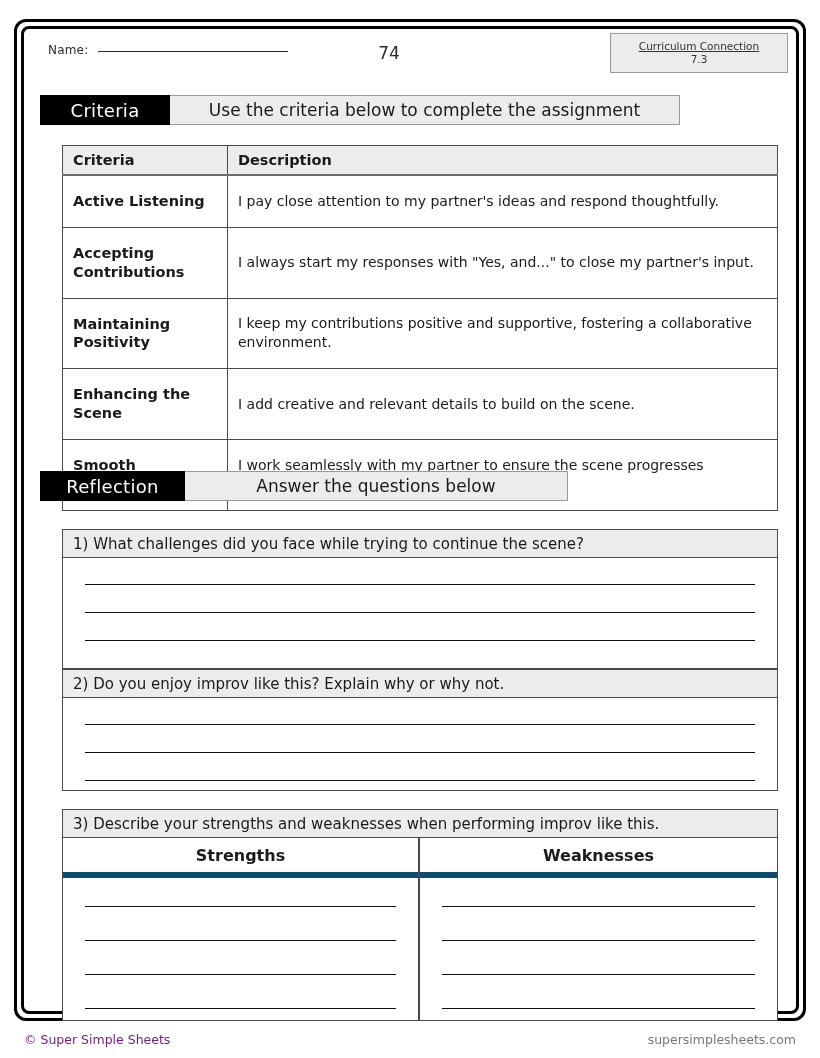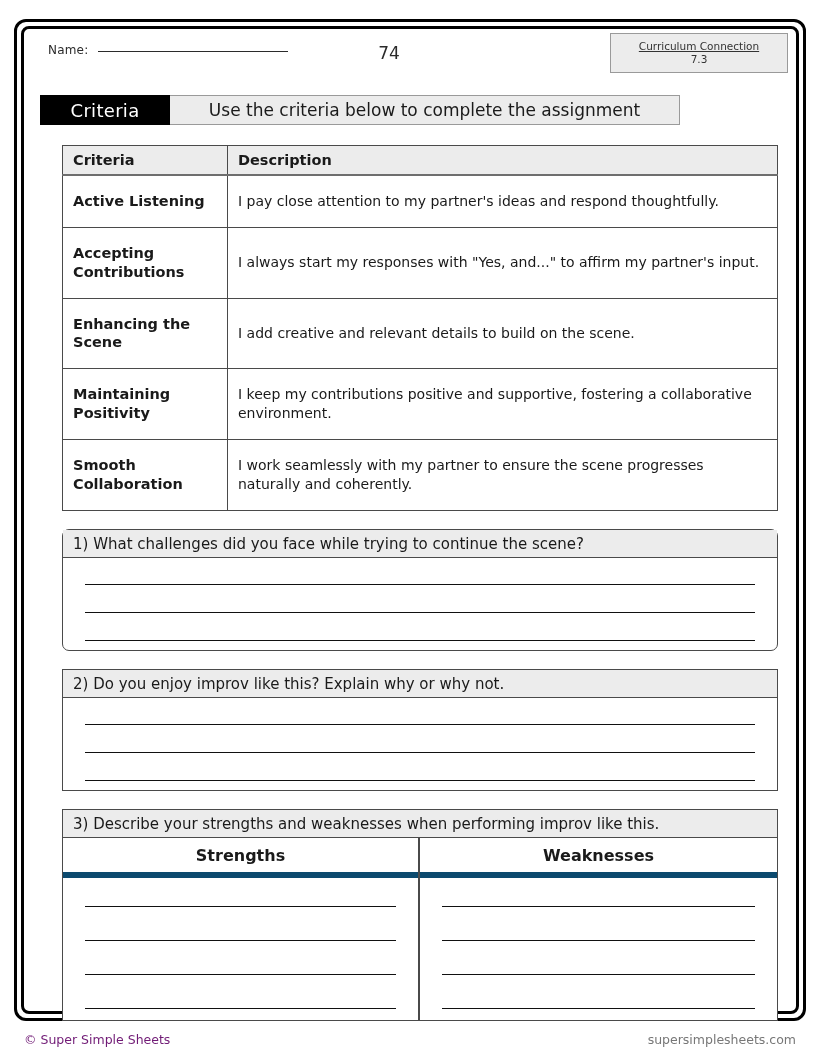--- a/index.html
+++ b/index.html
@@ -203,21 +203,21 @@
     box-sizing: border-box;
   }
   .rule {
     position: absolute;
     left: 22px;
     right: 22px;
     border-bottom: 1.4px solid #111;
     height: 0;
   }
 
-  #q1 { top: 500px; height: 122px; border-radius: 7px; }
+  #q1 { top: 500px; height: 140px; }
   #q1 .q-lines { height: 93px; }
   #q2 { top: 640px; height: 122px; }
   #q2 .q-lines { height: 93px; }
   #q3 { top: 780px; height: 212px; }
 
   
   .sw-wrap {
     display: flex;
     height: 182px;
     box-sizing: border-box;
@@ -297,37 +297,41 @@
             <th>Description</th>
           </tr>
         </thead>
         <tbody>
           <tr class="row-h1">
             <td class="crit-name">Active Listening</td>
             <td class="crit-desc">I pay close attention to my partner's ideas and respond thoughtfully.</td>
           </tr>
           <tr class="row-h2">
             <td class="crit-name">Accepting Contributions</td>
-            <td class="crit-desc">I always start my responses with "Yes, and..." to affirm my partner's input.</td>
+            <td class="crit-desc">I always start my responses with "Yes, and..." to close my partner's input.</td>
+          </tr>
+          <tr class="row-h2">
+            <td class="crit-name">Maintaining Positivity</td>
+            <td class="crit-desc">I keep my contributions positive and supportive, fostering a collaborative environment.</td>
           </tr>
           <tr class="row-h2">
             <td class="crit-name">Enhancing the Scene</td>
             <td class="crit-desc">I add creative and relevant details to build on the scene.</td>
           </tr>
           <tr class="row-h2">
-            <td class="crit-name">Maintaining Positivity</td>
-            <td class="crit-desc">I keep my contributions positive and supportive, fostering a collaborative environment.</td>
-          </tr>
-          <tr class="row-h2">
             <td class="crit-name">Smooth Collaboration</td>
             <td class="crit-desc">I work seamlessly with my partner to ensure the scene progresses naturally and coherently.</td>
           </tr>
         </tbody>
       </table>
 
+      <div class="banner" id="banner-reflection">
+        <div class="banner-tab">Reflection</div>
+        <div class="banner-text">Answer the questions below</div>
+      </div>
 
       <div class="q-block" id="q1">
         <div class="q-prompt">1) What challenges did you face while trying to continue the scene?</div>
         <div class="q-lines">
           <div class="rule" style="top:26px;"></div>
           <div class="rule" style="top:54px;"></div>
           <div class="rule" style="top:82px;"></div>
         </div>
       </div>
 

